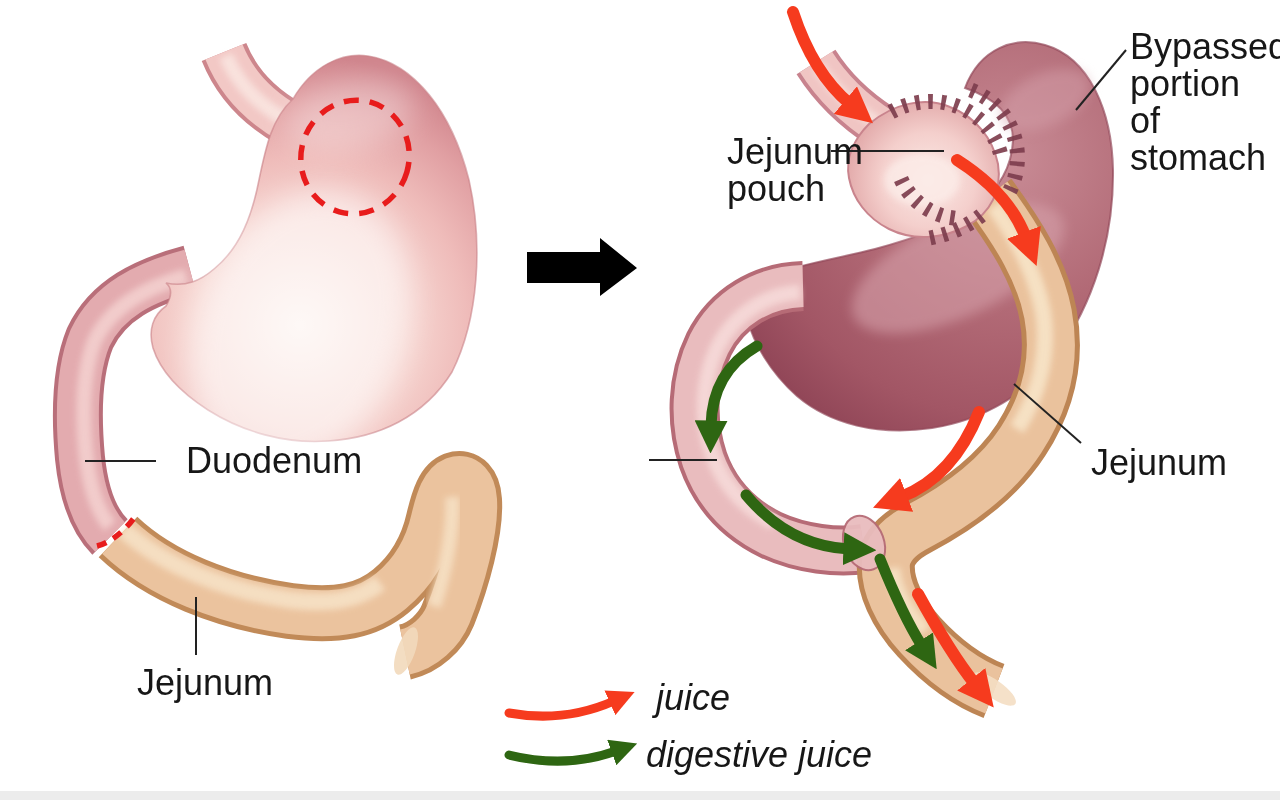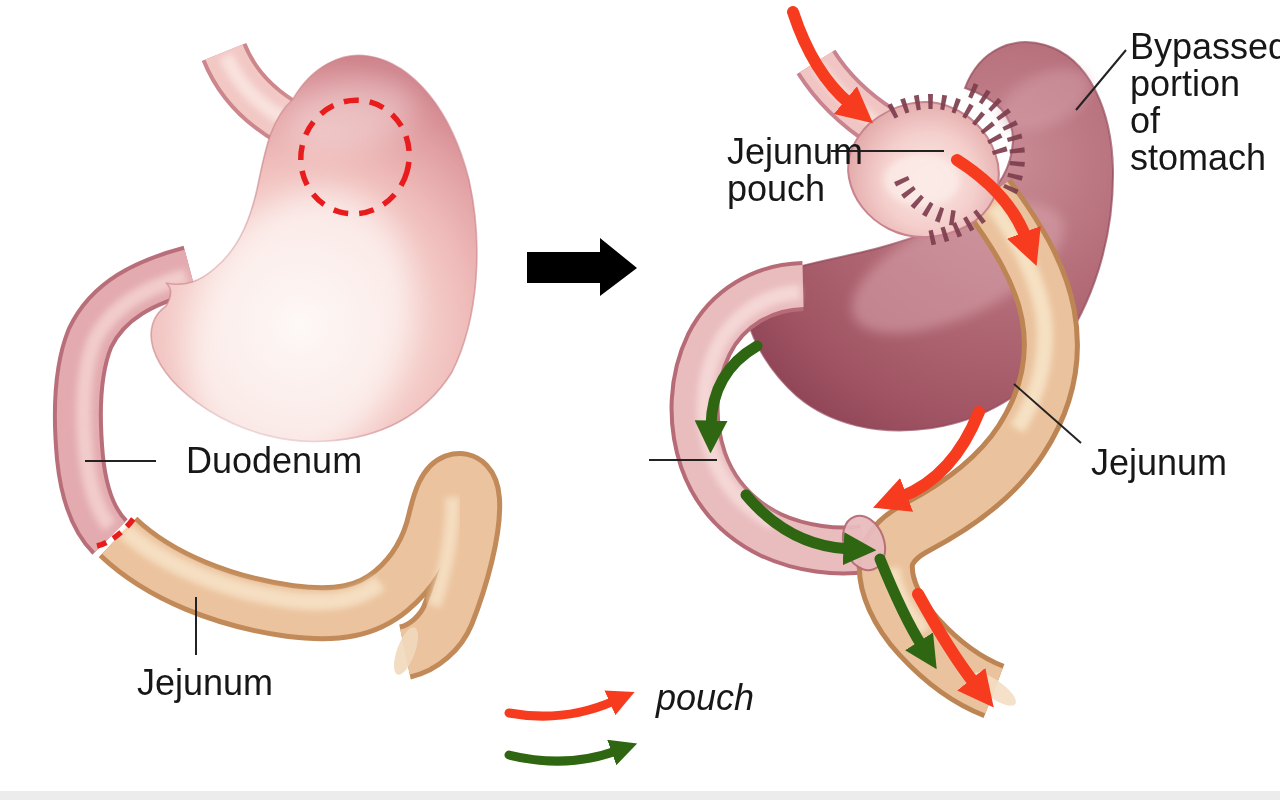--- a/index.html
+++ b/index.html
@@ -164,16 +164,17 @@
     <path stroke="#f63b1e" stroke-width="9" d="M 509,713 Q 564,723 614,701" marker-end="url(#mR)"></path>
     <path stroke="#2e6612" stroke-width="9" d="M 509,755 Q 566,769 616,751" marker-end="url(#mG)"></path>
   </g>
 </svg>
 
 <div class="lbl" style="left:170px;top:442px;margin-left:16px;">Duodenum</div>
 <div class="lbl" style="left:137px;top:664px;">Jejunum</div>
 <div class="lbl" style="left:1130px;top:28px;width:150px;">Bypassed portion of stomach</div>
 <div class="lbl" style="left:727px;top:133px;width:120px;">Jejunum pouch</div>
 <div class="lbl" style="left:1091px;top:444px;">Jejunum</div>
-<div class="lbl italic" style="left:656px;top:679px;">pouch</div>
+<div class="lbl italic" style="left:656px;top:679px;">juice</div>
+<div class="lbl italic" style="left:646px;top:736px;">digestive juice</div>
 
 <div class="bottom-bar"></div>
 </div>
 
 </body></html>

